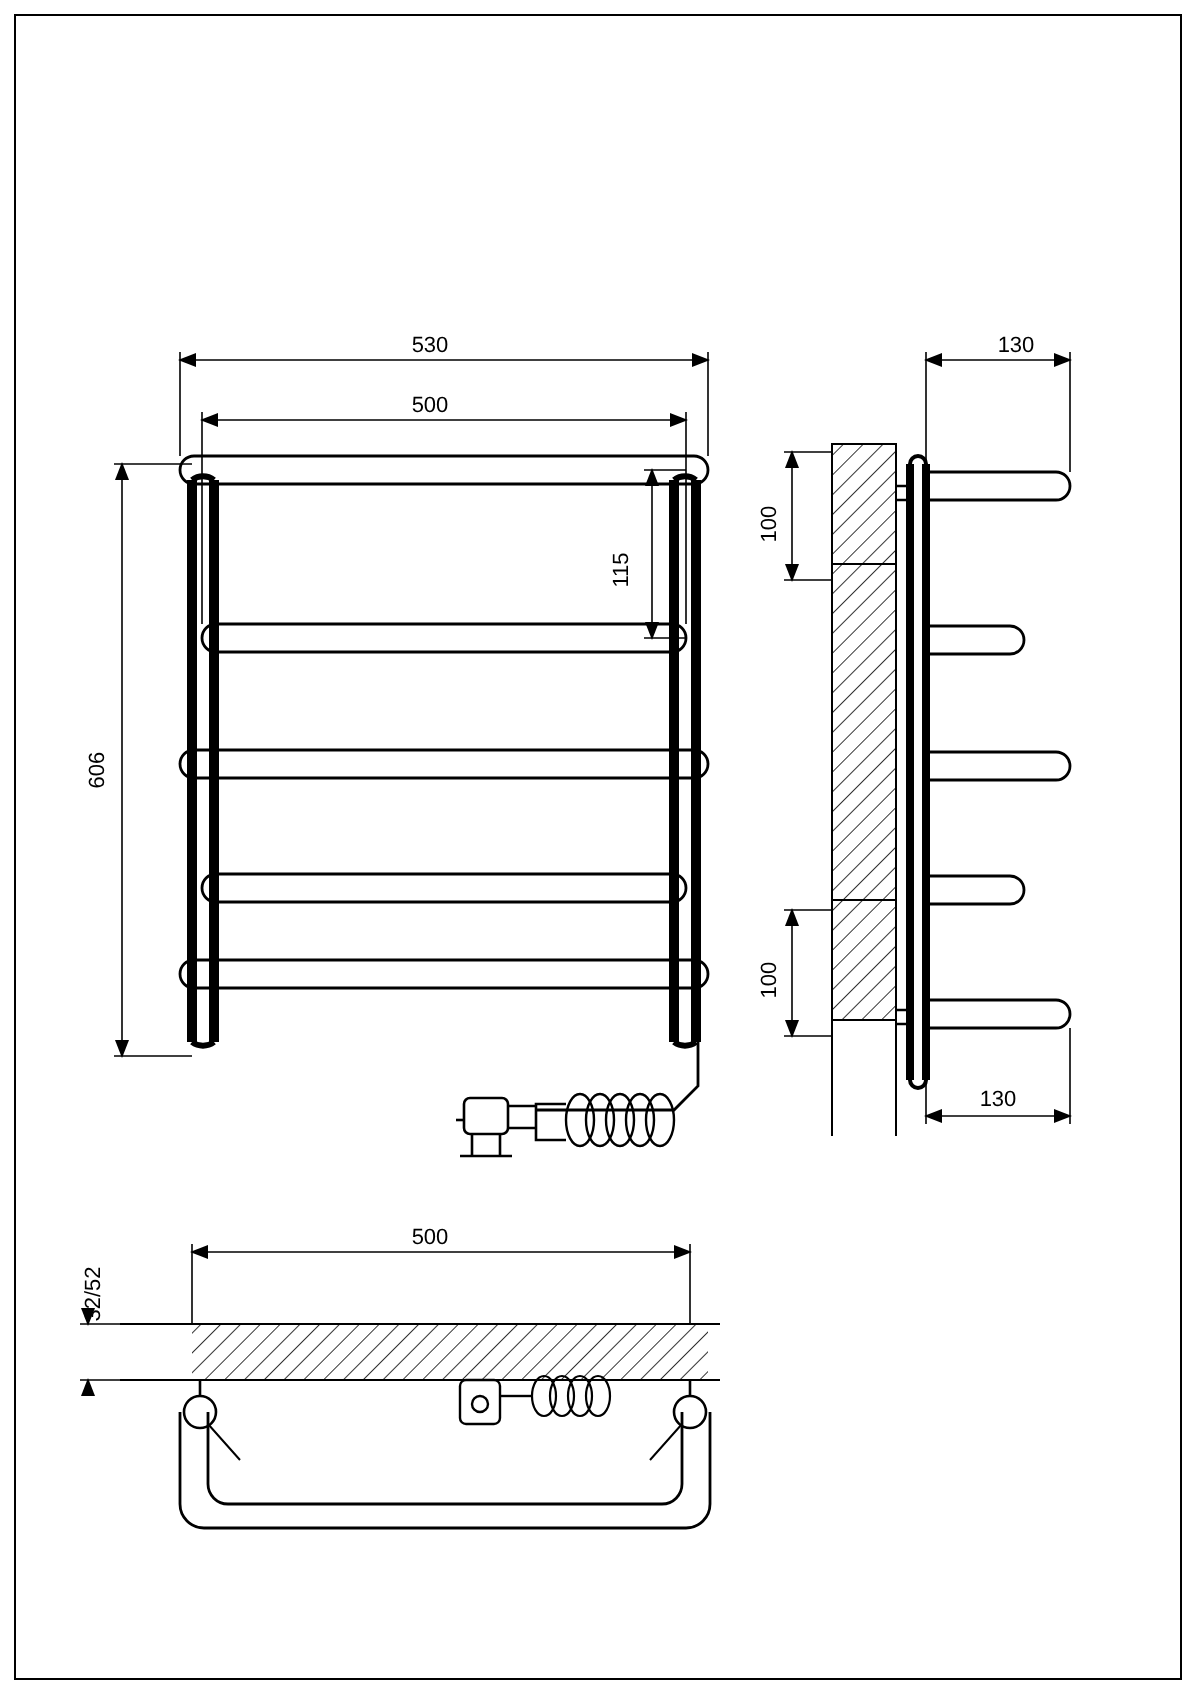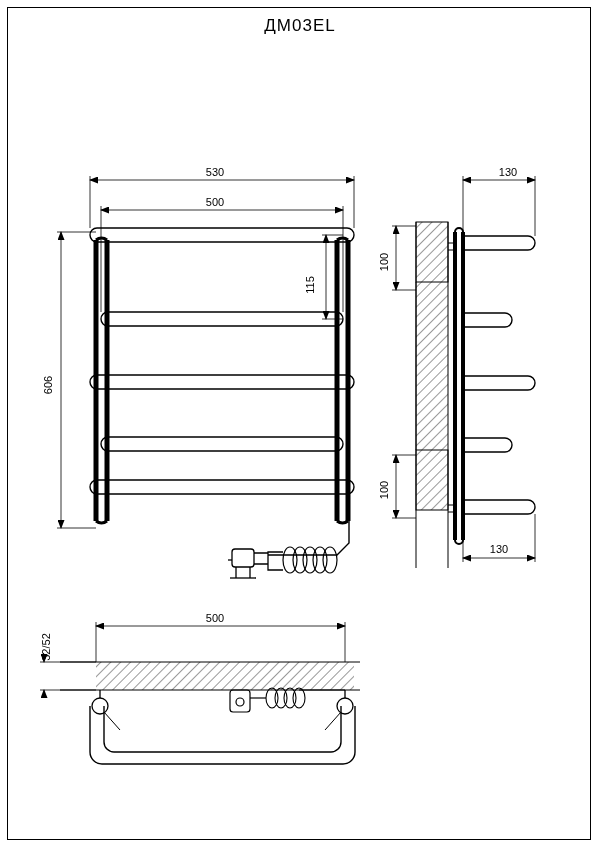--- a/index.html
+++ b/index.html
@@ -47,21 +47,20 @@
     fill: #000;
   }
 </style>
 </head>
 <body>
 
 <div id="sheet">
 
   <div id="frame"></div>
 
-  <div id="title">ДМ03EL</div>
 
   <svg id="dwg" width="600" height="849" viewBox="0 0 600 849">
 
     <defs>
       <marker id="arr" markerWidth="9" markerHeight="7" refX="8" refY="3.5" orient="auto" markerUnits="userSpaceOnUse">
         <path d="M0,0 L9,3.5 L0,7 z" fill="#000"></path>
       </marker>
       <marker id="arrS" markerWidth="9" markerHeight="7" refX="1" refY="3.5" orient="auto" markerUnits="userSpaceOnUse">
         <path d="M9,0 L0,3.5 L9,7 z" fill="#000"></path>
       </marker>

